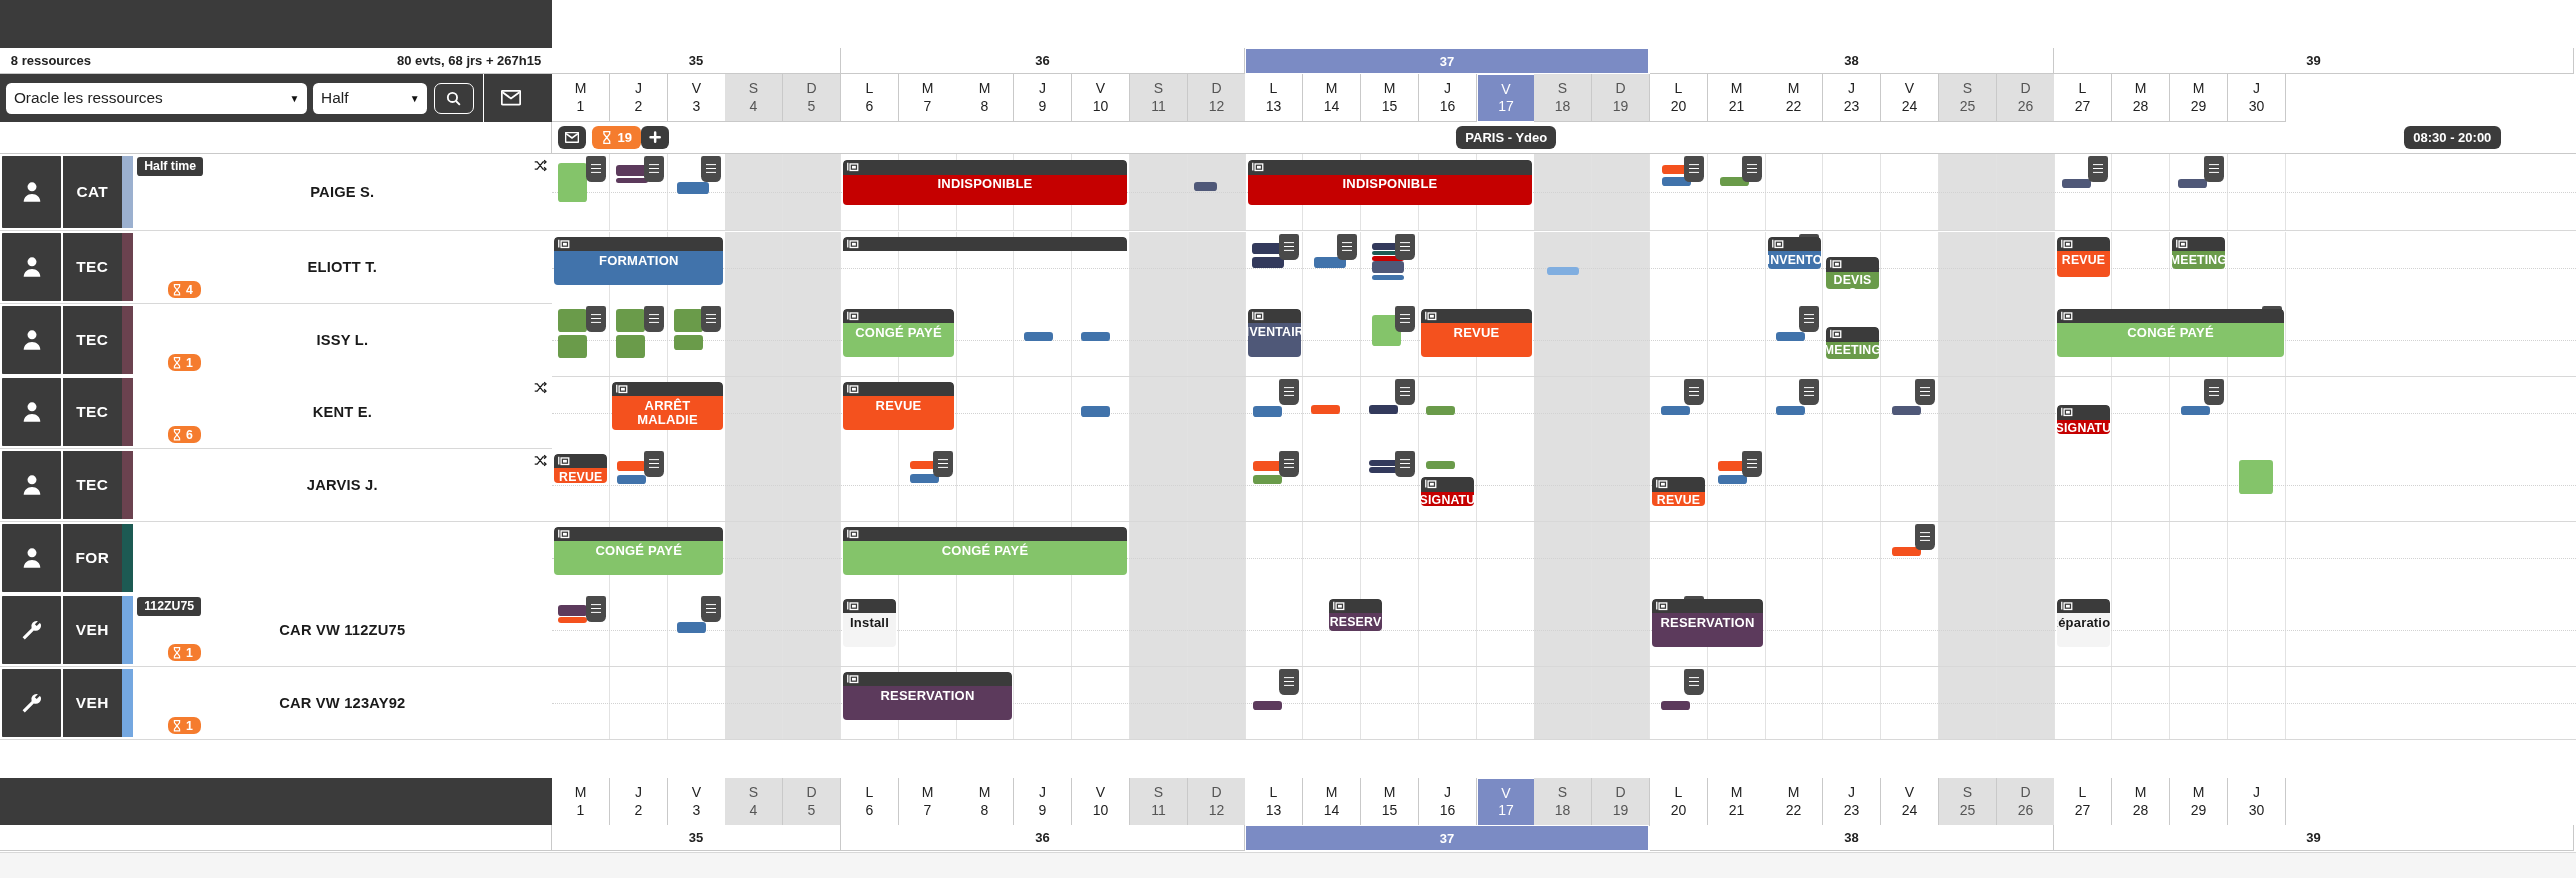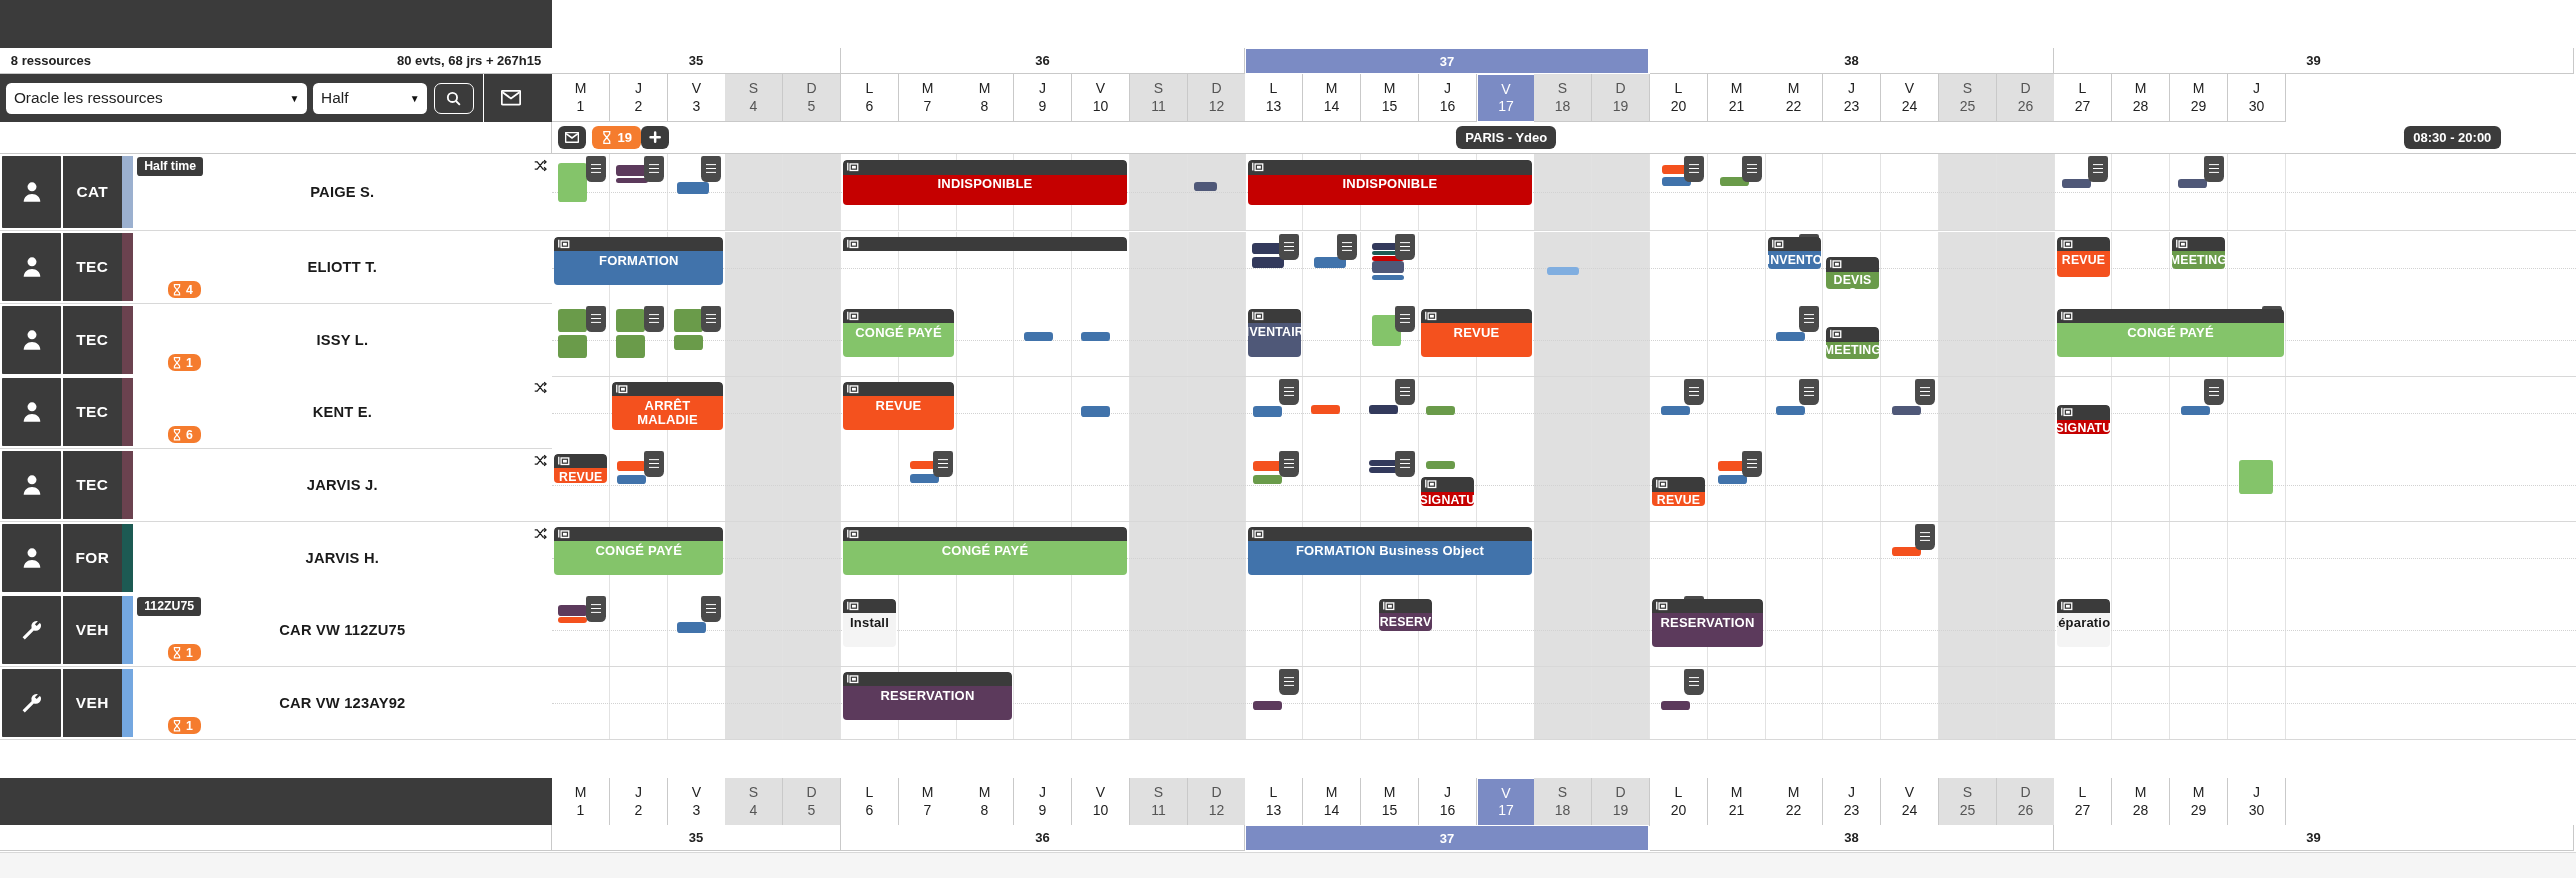--- a/index.html
+++ b/index.html
@@ -305,27 +305,20 @@
       </div>
       <div class="res-row" style="top: 522px; height: 73px;">
         <div class="res-icon">
           <svg width="20" height="21.6" viewBox="0 0 24 26" fill="#fff">
             <circle cx="12" cy="7" r="5.4"></circle>
             <path d="M2 25c0-5.6 4.5-9.4 10-9.4S22 19.4 22 25z"></path>
           </svg>
         </div>
         <div class="res-code">FOR</div>
         <div class="res-bar" style="background: rgb(29, 90, 83);"></div>
-        <div class="res-body">
-          <div class="res-name">JARVIS H.</div>
-          <div class="shuf"><svg width="13" height="13" viewBox="0 0 18 18" fill="none" stroke="#1a1a1a" stroke-width="1.7">
-              <path d="M1 4h3.5l8 10H16M1 14h3.5l8-10H16"></path>
-              <path d="M14 1.5 16.8 4 14 6.5M14 11.5 16.8 14 14 16.5" stroke-linejoin="round"></path>
-            </svg></div>
-        </div>
       </div>
       <div class="res-row" style="top: 594px; height: 73px;">
         <div class="res-icon">
           <svg width="23" height="23" viewBox="0 0 24 24" fill="#fff">
             <path d="M21.7 5.3a5.5 5.5 0 0 1-7.3 6.6L5 21.3 2.7 19l9.4-9.4a5.5 5.5 0 0 1 6.6-7.3l-3.2 3.2 1.9 1.9 3.2-3.2z"></path>
           </svg>
         </div>
         <div class="res-code">VEH</div>
         <div class="res-bar" style="background: rgb(116, 167, 224);"></div>
         <div class="res-body">
@@ -1054,30 +1047,20 @@
           <div class="ev" style="left: 291px; top: 4.6px; width: 284px; height: 48px;">
             <div class="hdr">
               <svg width="12.3" height="10.8" viewBox="0 0 16 14" fill="none" stroke="#fff" stroke-width="1.7">
                 <path d="M1 1v10"></path>
                 <rect x="4" y="2.5" width="10" height="8.5"></rect>
                 <rect x="6.5" y="5" width="5" height="3.5" fill="#fff" stroke="none"></rect>
               </svg>
             </div>
             <div class="bd stripes" style="background: rgb(132, 196, 106);">CONGÉ PAYÉ</div>
           </div>
-          <div class="ev" style="left: 696px; top: 4.6px; width: 284px; height: 48px;">
-            <div class="hdr">
-              <svg width="12.3" height="10.8" viewBox="0 0 16 14" fill="none" stroke="#fff" stroke-width="1.7">
-                <path d="M1 1v10"></path>
-                <rect x="4" y="2.5" width="10" height="8.5"></rect>
-                <rect x="6.5" y="5" width="5" height="3.5" fill="#fff" stroke="none"></rect>
-              </svg>
-            </div>
-            <div class="bd" style="background: rgb(65, 115, 171);">FORMATION Business Object</div>
-          </div>
         </div>
         <div class="rowcanvas" style="top: 546px; height: 73px;">
           <div class="vcol" style="left: 0px;"></div>
           <div class="vcol" style="left: 58px;"></div>
           <div class="vcol" style="left: 116px;"></div>
           <div class="vcol we" style="left: 173px;"></div>
           <div class="vcol we" style="left: 231px;"></div>
           <div class="vcol" style="left: 289px;"></div>
           <div class="vcol" style="left: 347px;"></div>
           <div class="vcol" style="left: 404px;"></div>
@@ -1122,21 +1105,21 @@
           <div class="ev dark-text" style="left: 291px; top: 4.6px; width: 53px; height: 48px;">
             <div class="hdr">
               <svg width="12.3" height="10.8" viewBox="0 0 16 14" fill="none" stroke="#fff" stroke-width="1.7">
                 <path d="M1 1v10"></path>
                 <rect x="4" y="2.5" width="10" height="8.5"></rect>
                 <rect x="6.5" y="5" width="5" height="3.5" fill="#fff" stroke="none"></rect>
               </svg>
             </div>
             <div class="bd" style="background: rgb(244, 244, 244);">Install</div>
           </div>
-          <div class="ev small" style="left: 827px; top: 4.6px; width: 53px; height: 32px;">
+          <div class="ev small" style="left: 777px; top: 4.6px; width: 53px; height: 32px;">
             <div class="hdr">
               <svg width="12.3" height="10.8" viewBox="0 0 16 14" fill="none" stroke="#fff" stroke-width="1.7">
                 <path d="M1 1v10"></path>
                 <rect x="4" y="2.5" width="10" height="8.5"></rect>
                 <rect x="6.5" y="5" width="5" height="3.5" fill="#fff" stroke="none"></rect>
               </svg>
             </div>
             <div class="bd" style="background: rgb(92, 58, 92);">RESERV</div>
           </div>
           <div class="ev" style="left: 1100px; top: 4.6px; width: 111px; height: 48px;">

